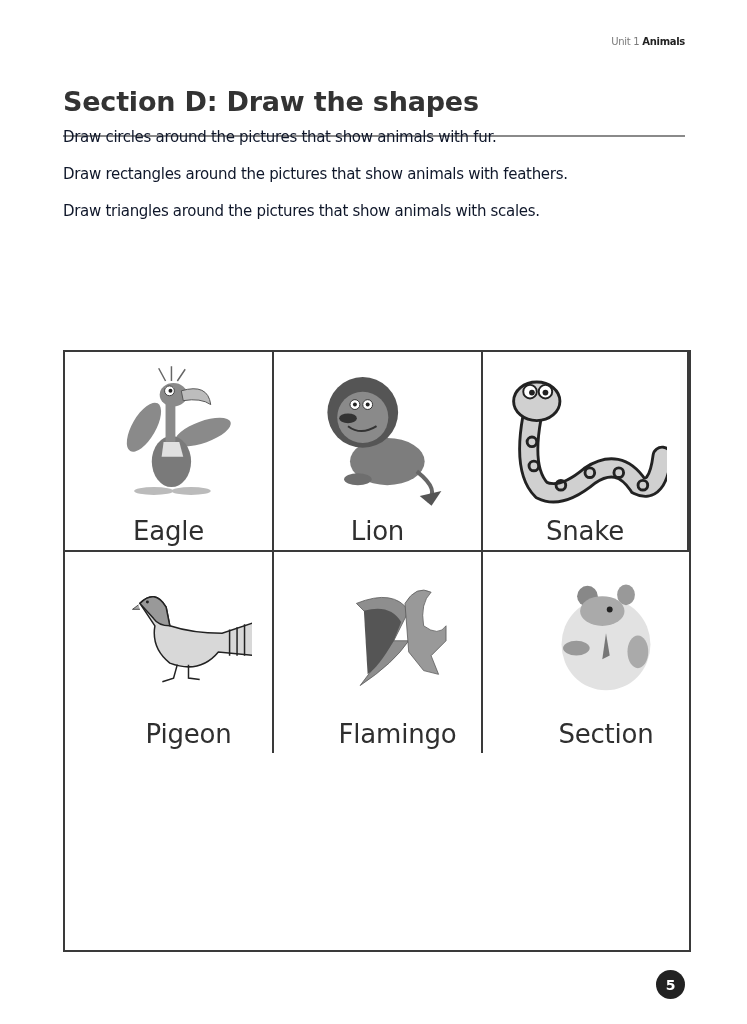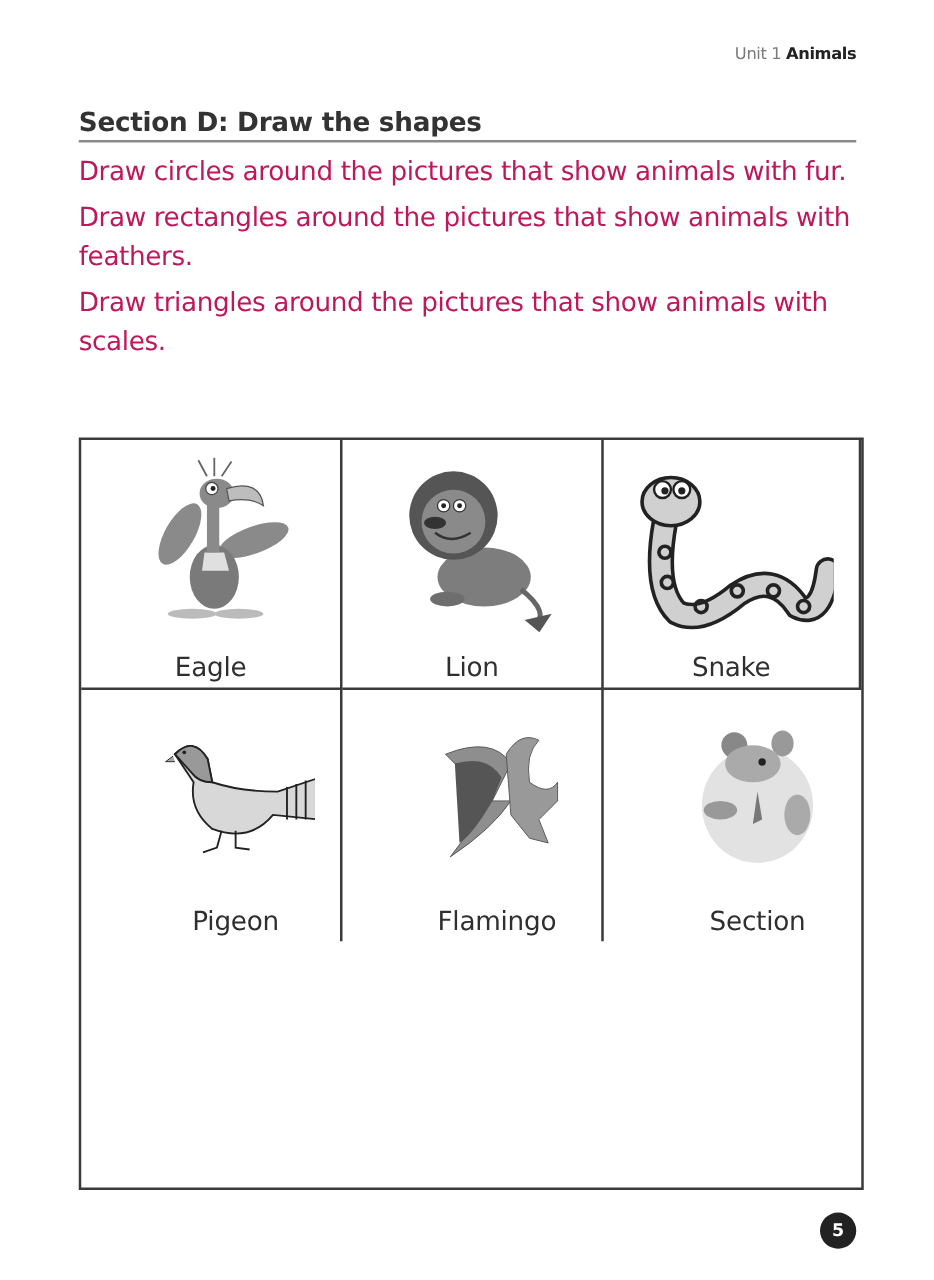--- a/index.html
+++ b/index.html
@@ -1,34 +1,34 @@
 <!DOCTYPE html>
 <html><head>
 <meta charset="utf-8">
 <style>
   * { box-sizing: border-box; margin: 0; padding: 0; }
   html, body { width: 747px; height: 1024px; background: #ffffff; overflow: hidden; }
   body { position: relative; font-family: "DejaVu Sans", sans-serif; color: #2b2b2b; }
 
-  .unit-header { position: absolute; top: 36px; right: 62px; font-size: 13px; letter-spacing: -0.3px; }
+  .unit-header { position: absolute; top: 36px; right: 62px; font-size: 10px; letter-spacing: -0.3px; }
   .unit-header .unit-num { color: #7a7a7a; }
   .unit-header .unit-name { color: #222; font-weight: bold; }
 
-  .section-title { position: absolute; left: 63px; top: 86px; width: 622px; font-size: 21px; font-weight: bold; color: #333; border-bottom: 2px solid #8a8a8a; padding-bottom: 2px; letter-spacing: -0.2px; }
+  .section-title { position: absolute; left: 63px; top: 86px; width: 622px; font-size: 27px; font-weight: bold; color: #333; border-bottom: 2px solid #8a8a8a; padding-bottom: 18px; letter-spacing: -0.2px; }
 
   .instructions { position: absolute; left: 63px; top: 122px; width: 630px; }
-  .instr { font-size: 21px; line-height: 31px; color: #be185d; margin-bottom: 6px; letter-spacing: -0.3px; }
+  .instr { font-size: 15px; line-height: 31px; color: #0f172a; margin-bottom: 6px; letter-spacing: -0.3px; }
 
   .grid { position: absolute; left: 63px; top: 350px; width: 628px; height: 602px; border: 2px solid #3a3a3a; display: grid; grid-template-columns: 209px 209px 206px; grid-template-rows: 200px 201px 197px; }
   .cell { position: relative; border-right: 2px solid #3a3a3a; border-bottom: 2px solid #3a3a3a; }
   .cell.c3 { border-right: none; }
   .cell.r3 { border-bottom: none; margin-left: 40px; }
   .pic { position: absolute; left: 20px; right: 20px; top: 10px; height: 150px; display: flex; align-items: center; justify-content: center; }
   .pic svg { width: 170px; height: 150px; }
-  .label { position: absolute; left: 0; right: 0; bottom: 4px; text-align: center; font-size: 21px; color: #2f2f2f; letter-spacing: -0.2px; }
+  .label { position: absolute; left: 0; right: 0; bottom: 4px; text-align: center; font-size: 26px; color: #2f2f2f; letter-spacing: -0.2px; }
 
   .page-num { position: absolute; left: 656px; top: 970px; width: 29px; height: 29px; border-radius: 50%; background: #222; color: #fff; font-weight: bold; font-size: 14px; display: flex; align-items: center; justify-content: center; }
 </style>
 </head>
 <body>
 
 <div class="unit-header">
   <span class="unit-num">Unit 1</span>
   <span class="unit-name">Animals</span>
 </div>

